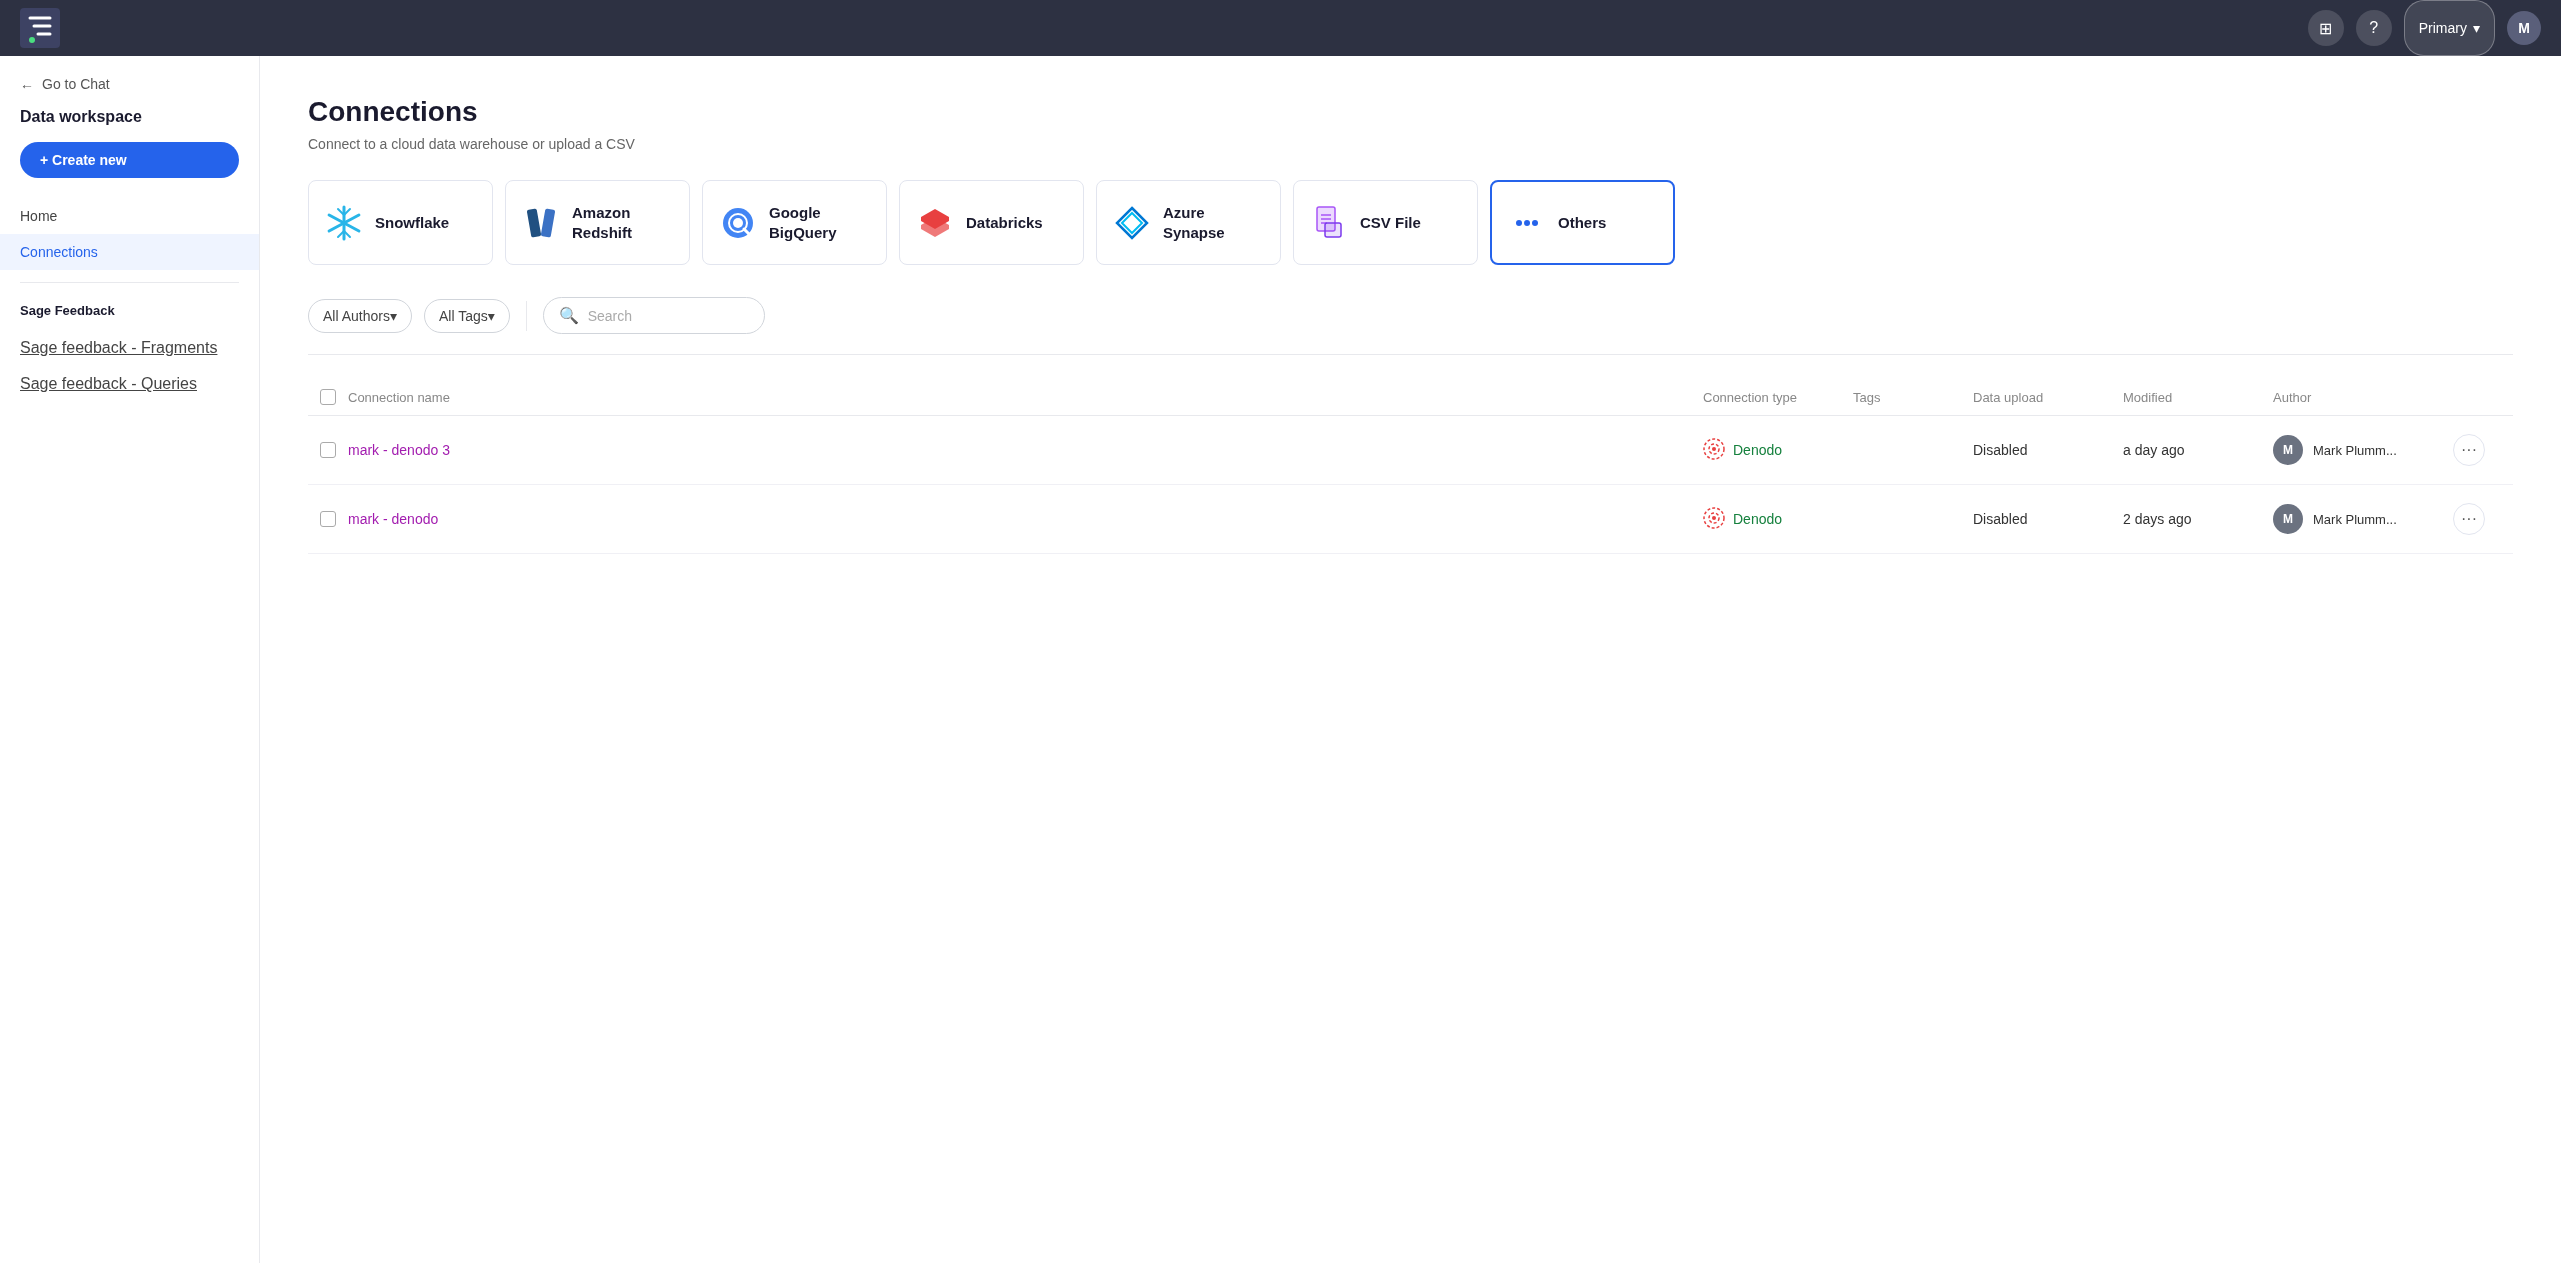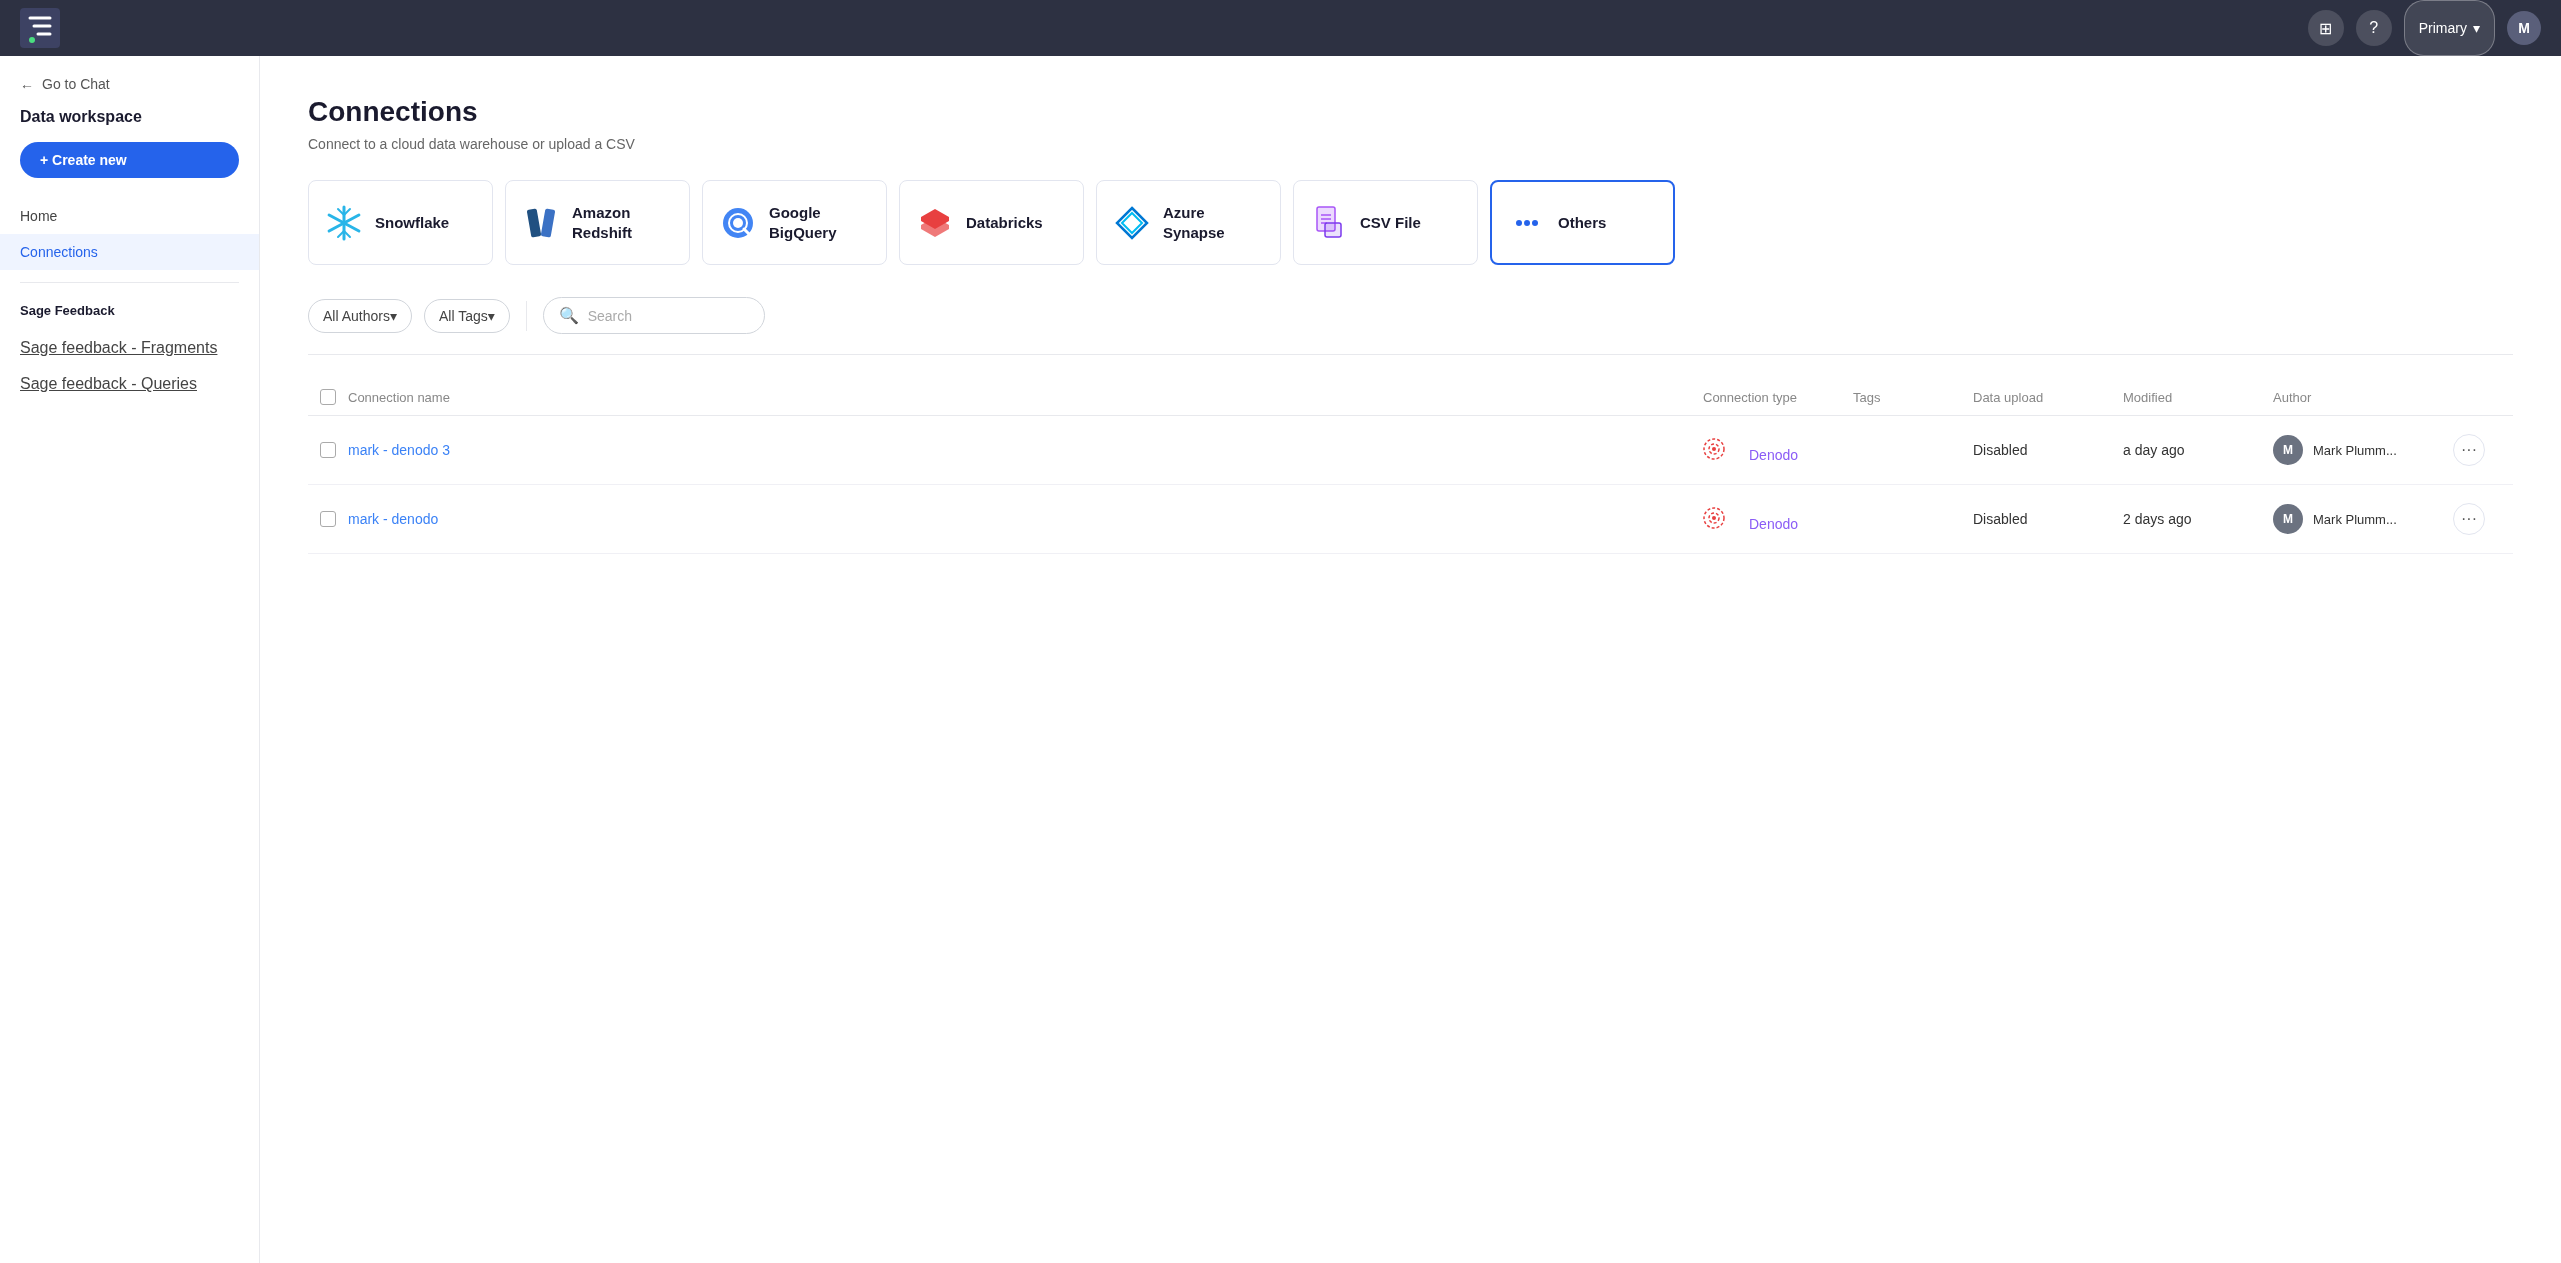--- a/index.html
+++ b/index.html
@@ -264,28 +264,28 @@
       font-size: 13px;
     }
     .table-row {
       display: grid;
       grid-template-columns: 40px 1fr 150px 120px 150px 150px 180px 60px;
       align-items: center;
       padding: 18px 0;
       border-bottom: 1px solid #f0f0f5;
     }
     .table-cell { font-size: 14px; color: #333; }
-    .table-cell.link { color: #3b82f6; cursor: pointer; font-weight: 500; }
+    .table-cell.link { color: #a21caf; cursor: pointer; font-weight: 500; }
     .table-cell.muted { color: #888; }
     .connection-type-cell {
       display: flex;
-      align-items: flex-end;
-      gap: 24px;
-      font-size: 14px;
-      color: #8b5cf6;
+      align-items: center;
+      gap: 8px;
+      font-size: 14px;
+      color: #15803d;
     }
     .author-cell {
       display: flex;
       align-items: center;
       gap: 10px;
     }
     .author-avatar {
       width: 30px;
       height: 30px;
       border-radius: 50%;

